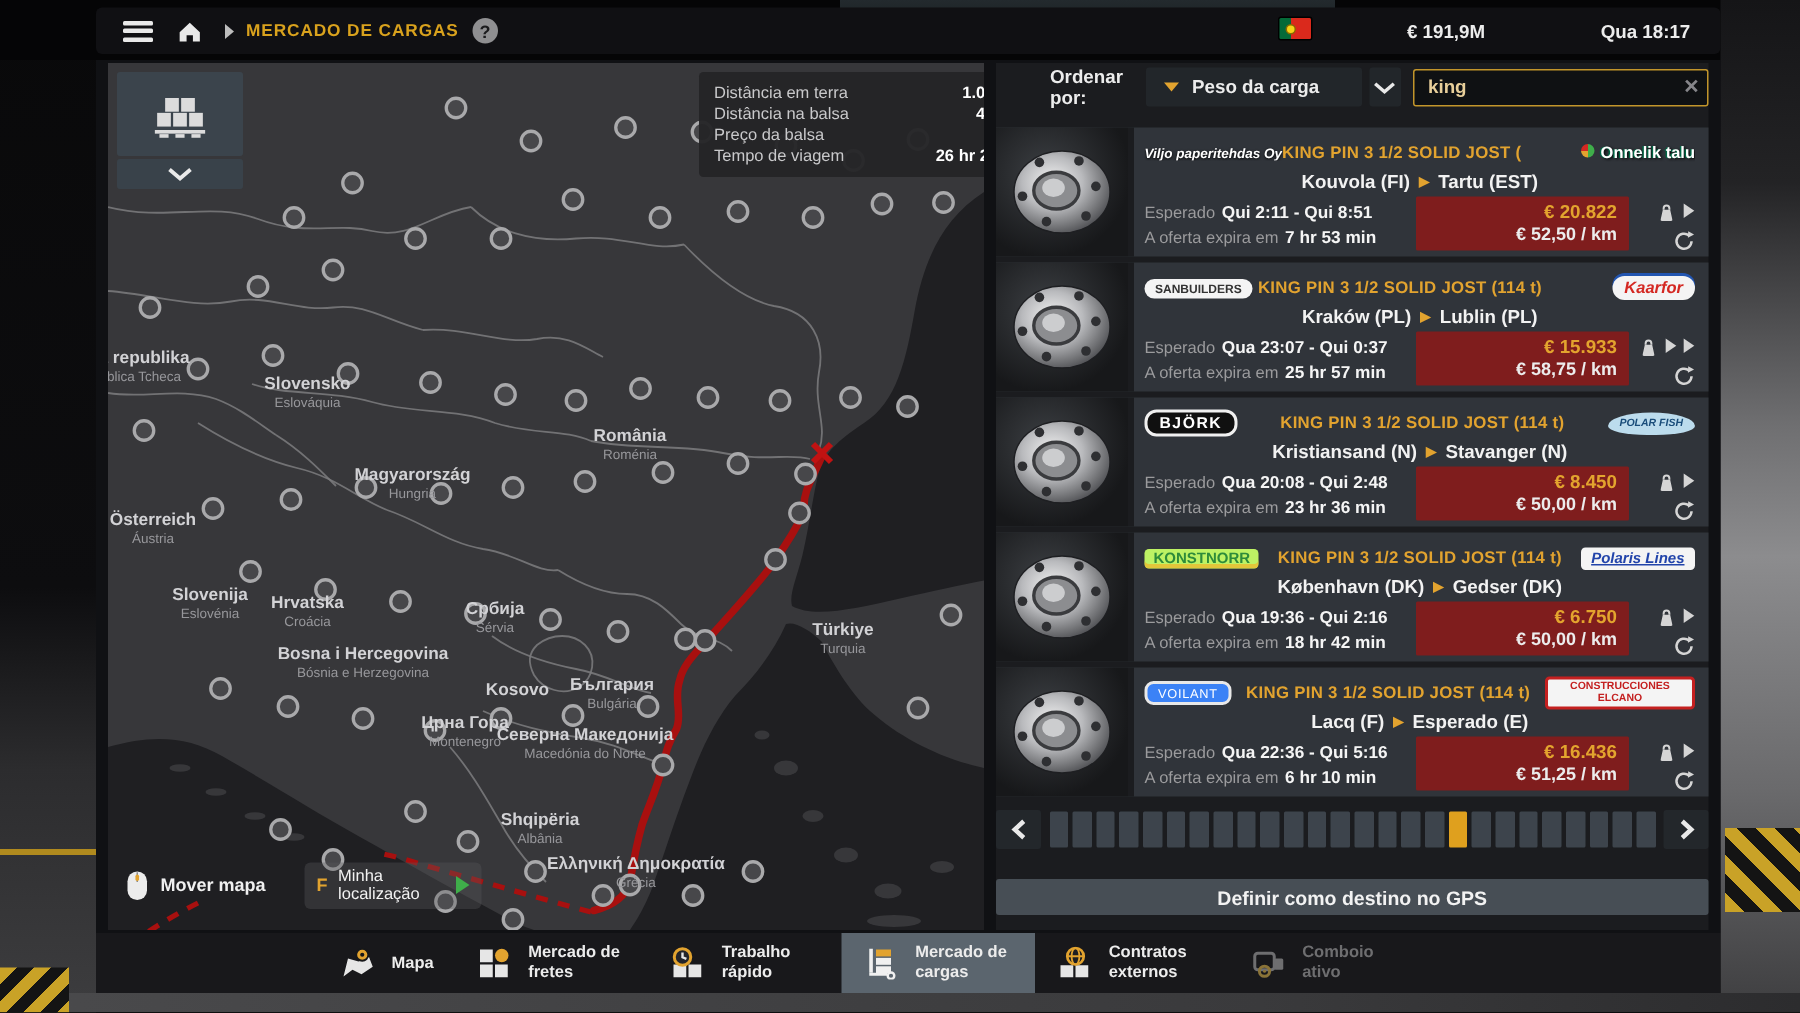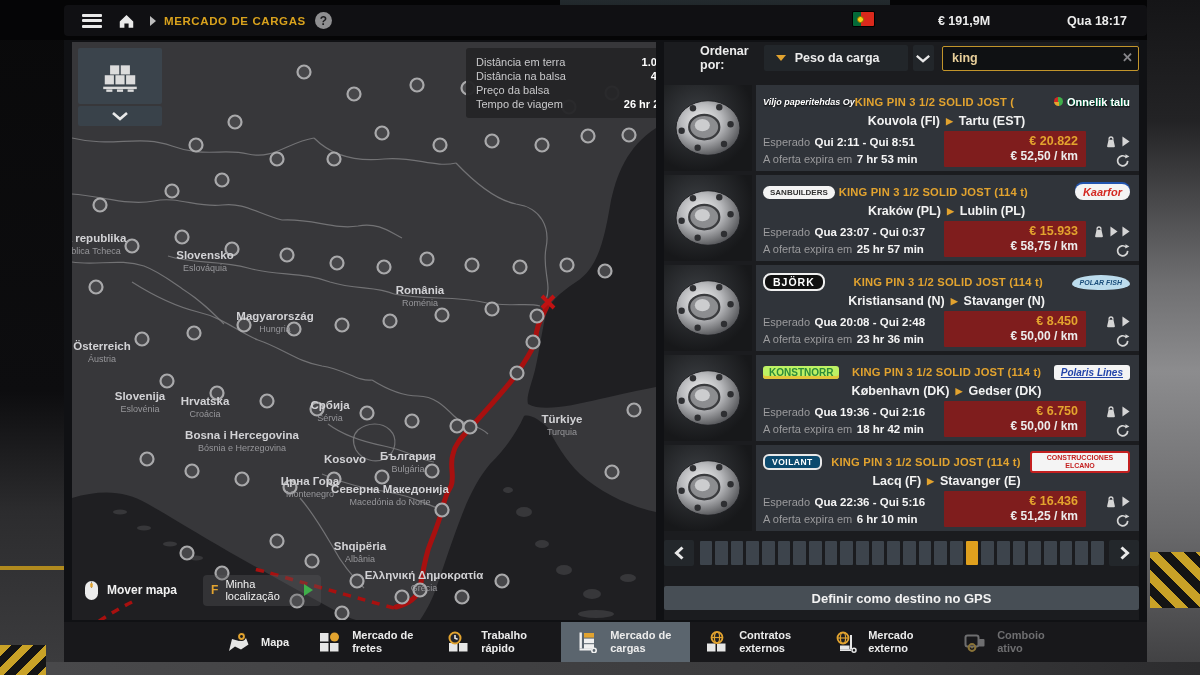--- a/index.html
+++ b/index.html
@@ -117,21 +117,21 @@
   .logo-script{font-style:italic;color:#fff;font-size:9px;font-weight:bold;text-shadow:0 1px 2px #000;max-width:112px;white-space:normal;line-height:1;}
   .logo-bubble-green{color:#fff;font-size:11px;font-weight:bold;text-shadow:-1px 0 #064,1px 1px 2px #000;margin-left:40px;}
   .logo-bubble-green::before{content:"";display:inline-block;width:9px;height:9px;border-radius:50%;
        background:conic-gradient(#3fae4a 0 50%,#e2a32f 50% 75%,#d42822 75%);margin-right:4px;}
   .logo-pill-white{background:#f4f4f4;border-radius:8px;padding:2px 7px;font-size:8px;font-weight:bold;color:#333;}
   .logo-kaarfor{background:#f4f4f4;border-radius:9px;padding:2px 8px;color:#d42822;font-size:11px;font-weight:bold;font-style:italic;box-shadow:0 -2px 0 #2255b0;margin-left:43px;}
   .logo-bjork{background:#101010;border:2px solid #f0f0f0;border-radius:8px;padding:1px 8px;color:#fff;font-size:10.5px;font-weight:bold;letter-spacing:1px;}
   .logo-polarfish{background:#bcdced;border-radius:50% 50% 45% 45%/60% 60% 40% 40%;padding:4px 8px;color:#1a4d7a;font-size:7px;font-weight:bold;font-style:italic;}
   .logo-konstnorr{background:#bef264;border-radius:3px;padding:1px 6px;color:#2e8b3a;font-size:10px;font-weight:bold;box-shadow:inset 0 -3px 0 #e2c63a;}
   .logo-polaris{background:#f4f4f4;border-radius:3px;padding:2px 7px;color:#2244aa;font-size:10px;font-weight:bold;font-style:italic;text-decoration:underline;}
-  .logo-voilant{background:#0c4a6e;border:2px solid #e8e8e8;border-radius:6px;padding:1px 7px;color:#fff;font-size:8.5px;font-weight:bold;letter-spacing:.5px;}
+  .logo-voilant{background:#3b82f6;border:2px solid #e8e8e8;border-radius:6px;padding:1px 7px;color:#fff;font-size:8.5px;font-weight:normal;letter-spacing:.5px;}
   .logo-elcano{background:#f4f4f4;border:2px solid #c42020;border-radius:3px;padding:1px 5px;color:#c42020;font-size:7px;font-weight:bold;max-width:86px;white-space:normal;line-height:1.15;}
 
   
   .pagerow{position:absolute;left:0;top:498px;width:475px;height:26px;display:flex;align-items:center;}
   .pg-arrow{width:30px;height:26px;background:#23272b;border-radius:2px;display:flex;align-items:center;justify-content:center;cursor:pointer;flex:none;}
   .pg-track{flex:1;display:flex;height:24px;margin:0 4px;}
   .pgblock{flex:1;margin:0 1.5px;background:#3d444c;border-radius:1px;cursor:pointer;}
   .pgblock.active{background:#dfa01e;}
 
   .gpsbtn{position:absolute;left:0;top:544px;width:475px;height:24px;background:#474e55;border-radius:2px;
@@ -684,21 +684,21 @@
                 <circle cx="12" cy="37" r="3.4" fill="#2e2f32"></circle>
       </svg>
     </div>
     <div class="card-body">
       <div class="card-top">
         <span class="logo logo-voilant">VOILANT</span>
         <span class="card-title">KING PIN 3 1/2 SOLID JOST (114 t)</span>
         <span class="logo logo-elcano">CONSTRUCCIONES ELCANO</span>
       </div>
       <div class="card-route">
-        <span>Lacq (F)</span><span class="route-arrow">▶</span><span>Stavanger (E)</span>
+        <span>Lacq (F)</span><span class="route-arrow">▶</span><span>Esperado (E)</span>
       </div>
       <div class="card-bottom">
         <div class="card-info">
           <div><span class="lbl">Esperado</span>
                <span class="val">Qua 22:36 - Qui 5:16</span></div>
           <div><span class="lbl">A oferta expira em</span>
                <span class="val">6 hr 10 min</span></div>
         </div>
         <div class="price-box">
           <div class="price">€ 16.436</div>
@@ -813,32 +813,20 @@
     <div class="tab">
       <svg width="26" height="22" viewBox="0 0 24 22">
         <rect x="2" y="12.5" width="8.5" height="8" fill="#e6e6e6"></rect>
           <rect x="12" y="12.5" width="8.5" height="8" fill="#e6e6e6"></rect>
         <circle cx="12" cy="6.5" r="5.5" fill="#1d1e22" stroke="#e2a32f" stroke-width="1.8"></circle>
         <ellipse cx="12" cy="6.5" rx="2.6" ry="5.5" fill="none" stroke="#e2a32f" stroke-width="1.2"></ellipse>
         <line x1="6.5" y1="6.5" x2="17.5" y2="6.5" stroke="#e2a32f" stroke-width="1.2"></line>
       </svg>
       <span>Contratos externos</span>
     </div>
-    <div class="tab">
-      <svg width="26" height="22" viewBox="0 0 24 22">
-        <circle cx="9" cy="7" r="5.5" fill="#1d1e22" stroke="#e2a32f" stroke-width="1.8"></circle>
-        <ellipse cx="9" cy="7" rx="2.6" ry="5.5" fill="none" stroke="#e2a32f" stroke-width="1.2"></ellipse>
-        <line x1="3.5" y1="7" x2="14.5" y2="7" stroke="#e2a32f" stroke-width="1.2"></line>
-        <rect x="16" y="4" width="2" height="14" fill="#e6e6e6"></rect>
-        <rect x="6" y="14.5" width="9.5" height="3.6" fill="#e6e6e6"></rect>
-        <circle cx="20" cy="19.2" r="2" fill="none" stroke="#e6e6e6" stroke-width="1.5"></circle>
-        <rect x="6" y="18.2" width="11" height="1.8" fill="#e6e6e6"></rect>
-      </svg>
-      <span>Mercado externo</span>
-    </div>
     <div class="tab disabled">
       <svg width="26" height="22" viewBox="0 0 24 22">
         <rect x="2.5" y="4.5" width="13" height="11" rx="2" fill="none" stroke="#6e6e70" stroke-width="2"></rect>
         <rect x="15.5" y="8" width="6" height="7.5" rx="1" fill="#6e6e70"></rect>
         <circle cx="9" cy="16.5" r="3.4" fill="none" stroke="#8a7338" stroke-width="2"></circle>
         <circle cx="9" cy="16.5" r="1" fill="#8a7338"></circle>
       </svg>
       <span>Comboio ativo</span>
     </div>
   </div>

